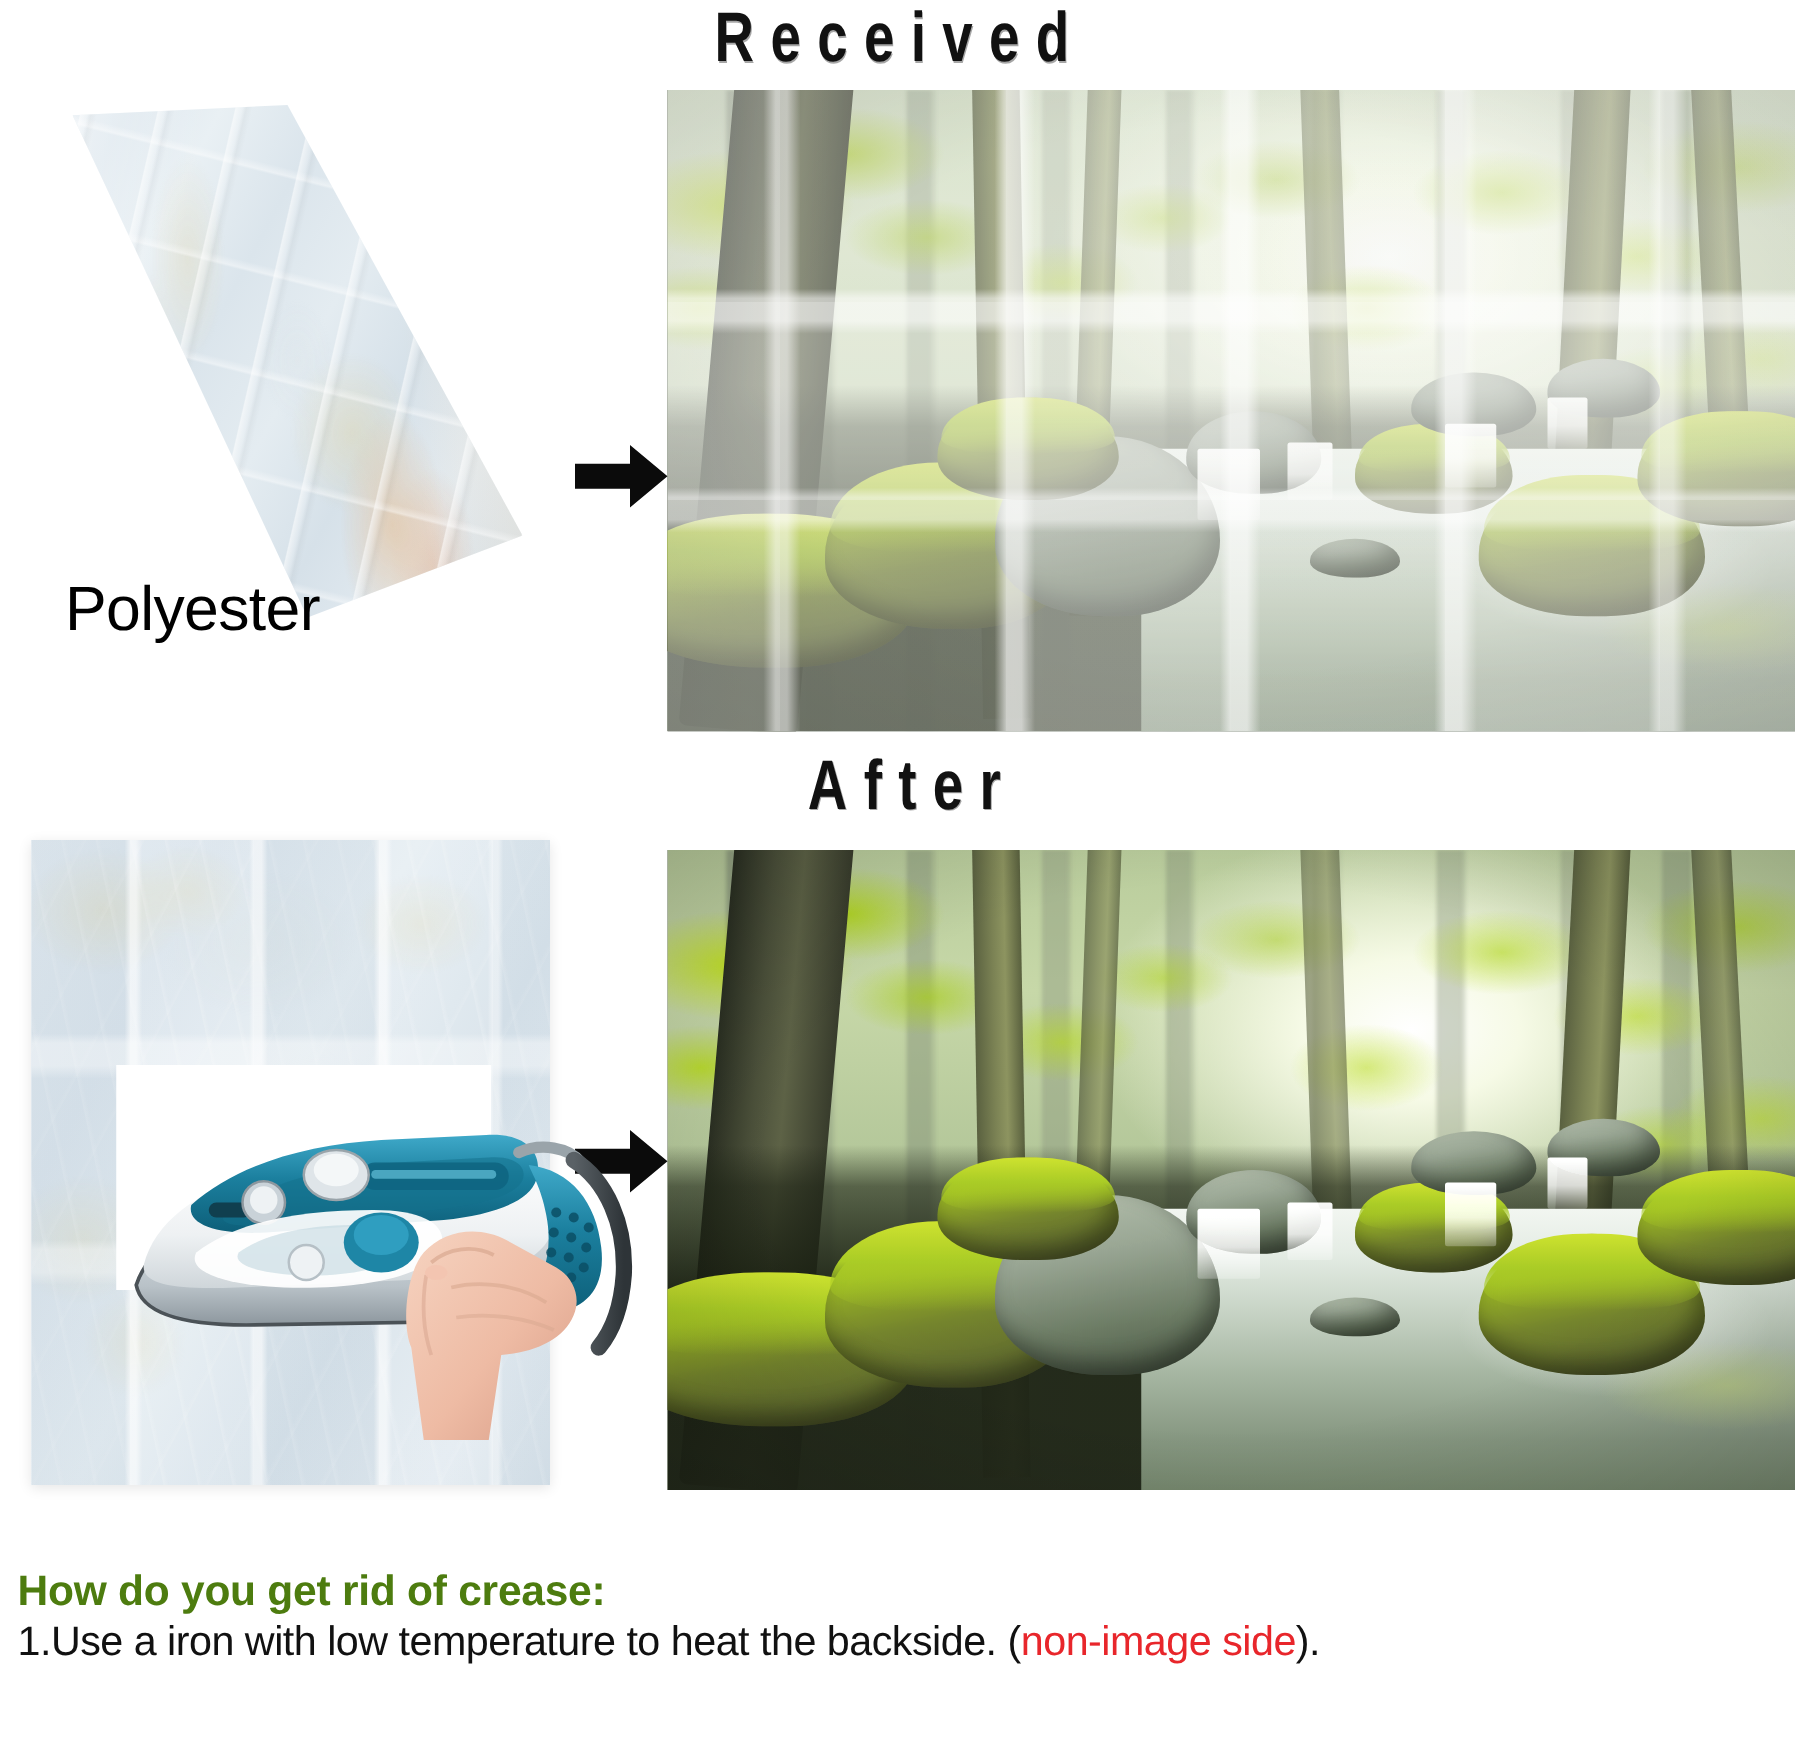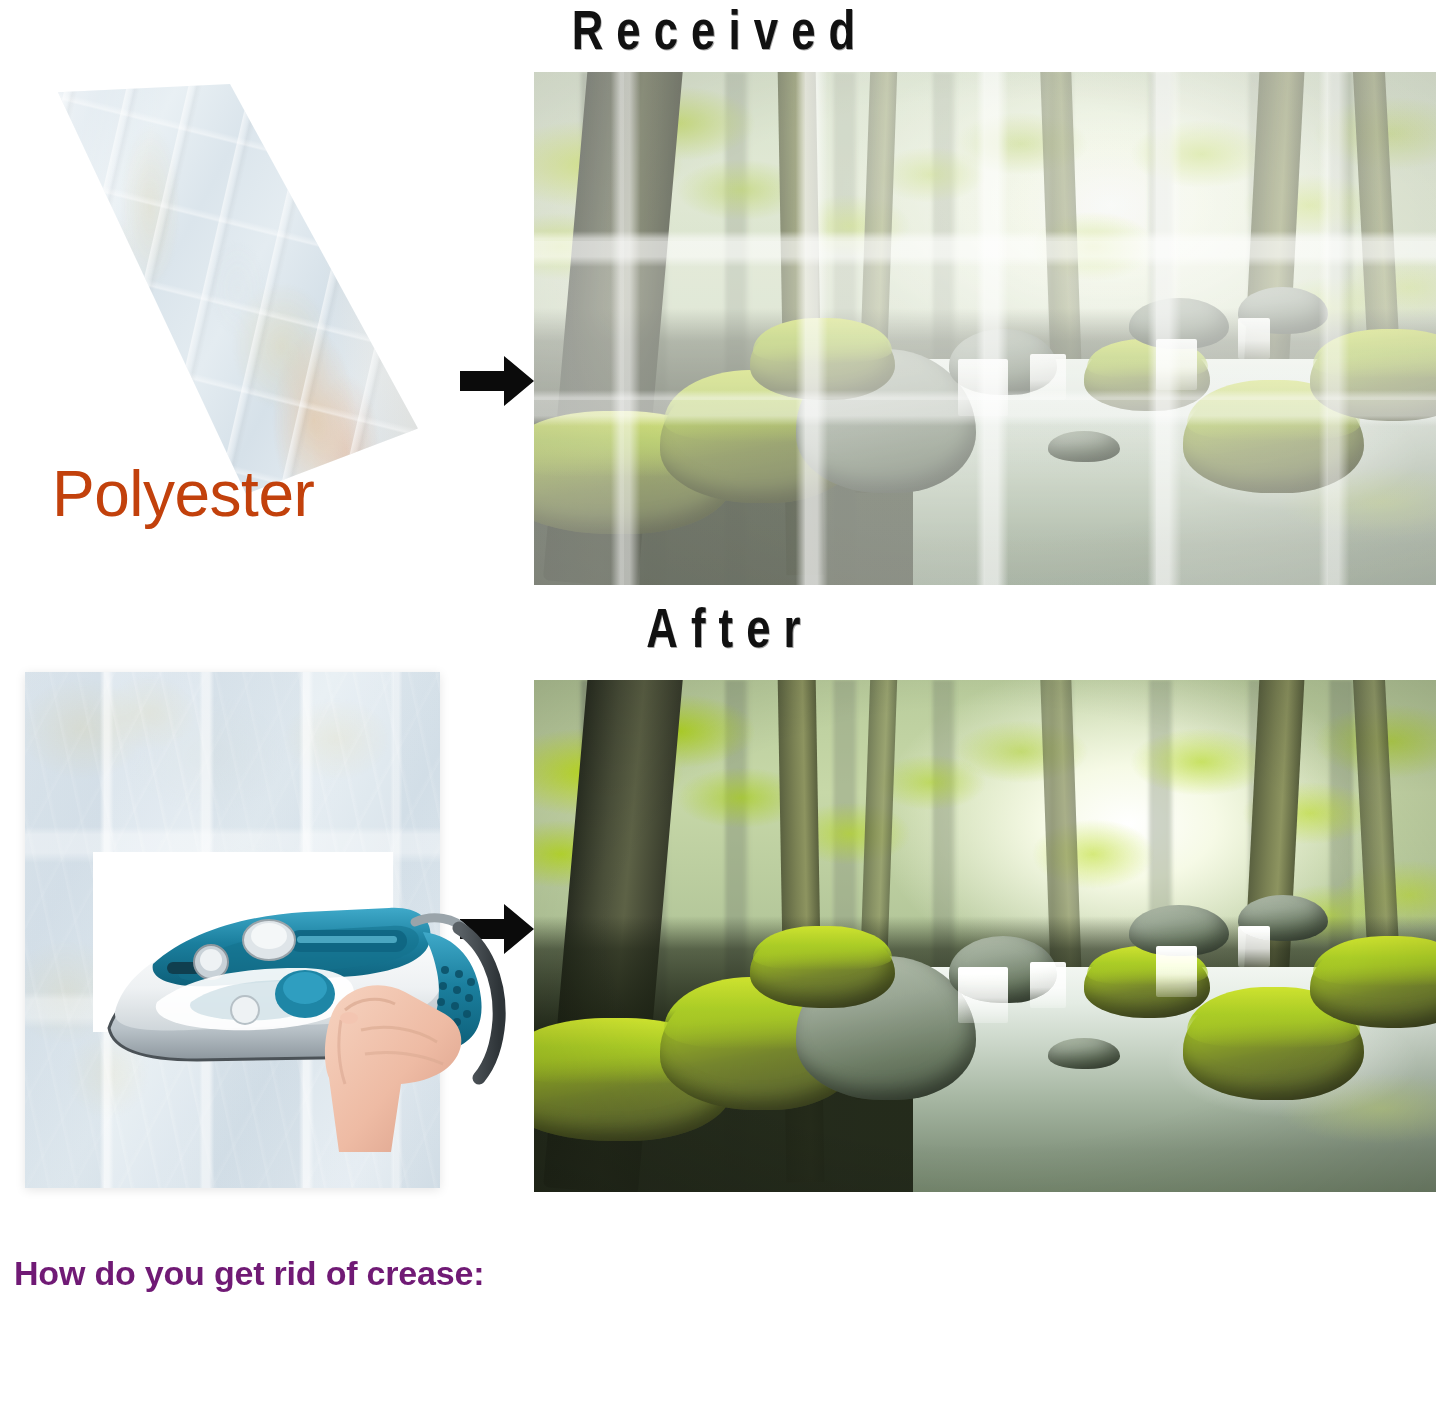--- a/index.html
+++ b/index.html
@@ -25,23 +25,23 @@
     white-space: nowrap;
     text-shadow: 1px 1px 0 rgba(0,0,0,0.35);
   }
   #title-received { left: 350px; top: 2px; width: 740px; font-size: 56px; }
   #title-after    { left: 380px; top: 600px; width: 700px; font-size: 56px; }
 
   
   #polyester-label {
     position: absolute;
     left: 52px; top: 462px;
-    font-size: 64px;
+    font-size: 50px;
     font-weight: normal;
-    color: #c2410c;
+    color: #000000;
     letter-spacing: -0.5px;
     line-height: 1;
     z-index: 12;
     font-family: "Liberation Sans", sans-serif;
   }
 
   
   #folded-fabric {
     position: absolute;
     left: 18px; top: 84px;
@@ -309,21 +309,21 @@
     overflow: visible;
   }
   #iron-svg { position: absolute; left: 0; top: 0; }
 
   
   #instructions {
     position: absolute;
     left: 14px; top: 1254px; width: 1420px;
   }
   #care-heading {
-    color: #701a75;
+    color: #4d7c0f;
     font-weight: bold;
     font-size: 34px;
     line-height: 1.12;
     letter-spacing: -0.2px;
     font-family: "Liberation Sans", sans-serif;
   }
   .care-line {
     color: #111111;
     font-size: 33px;
     line-height: 1.28;
@@ -539,16 +539,19 @@
       <div class="fall" style="left:69%; top:52%; width:4.5%; height:10%;"></div>
       <div class="fall" style="left:78%; top:48%; width:3.6%; height:8%;"></div>
     </div>
 
     <div class="f-layer f-vignette"></div>
   </div>
 
   <div id="instructions">
     <div id="care-heading">How do you get rid of crease:</div>
 
+    <div class="care-line">
+      <span>1.Use a iron with low temperature to heat the backside. (</span><span class="hl">non-image side</span><span>).</span>
+    </div>
 
   </div>
 
 </div>
 
 </body></html>

